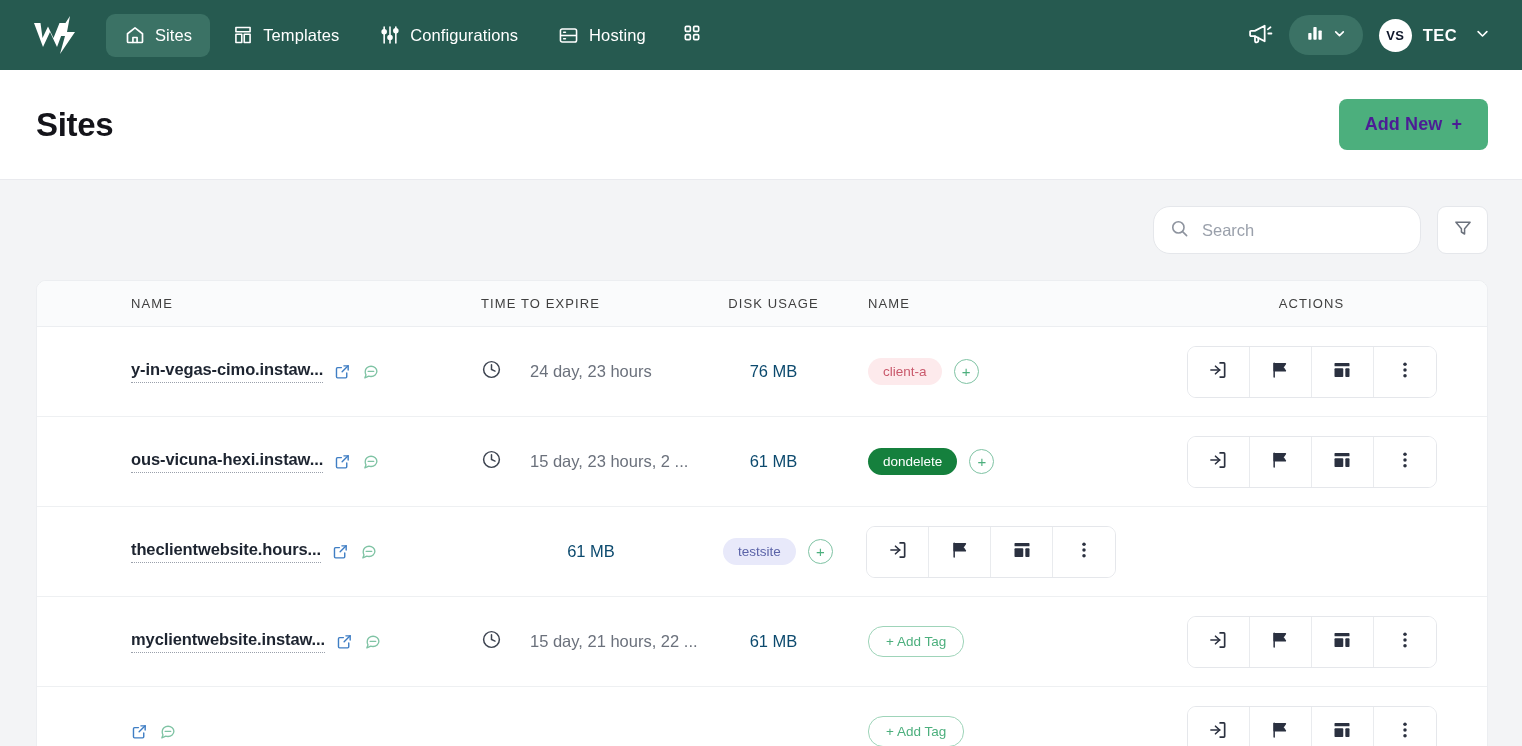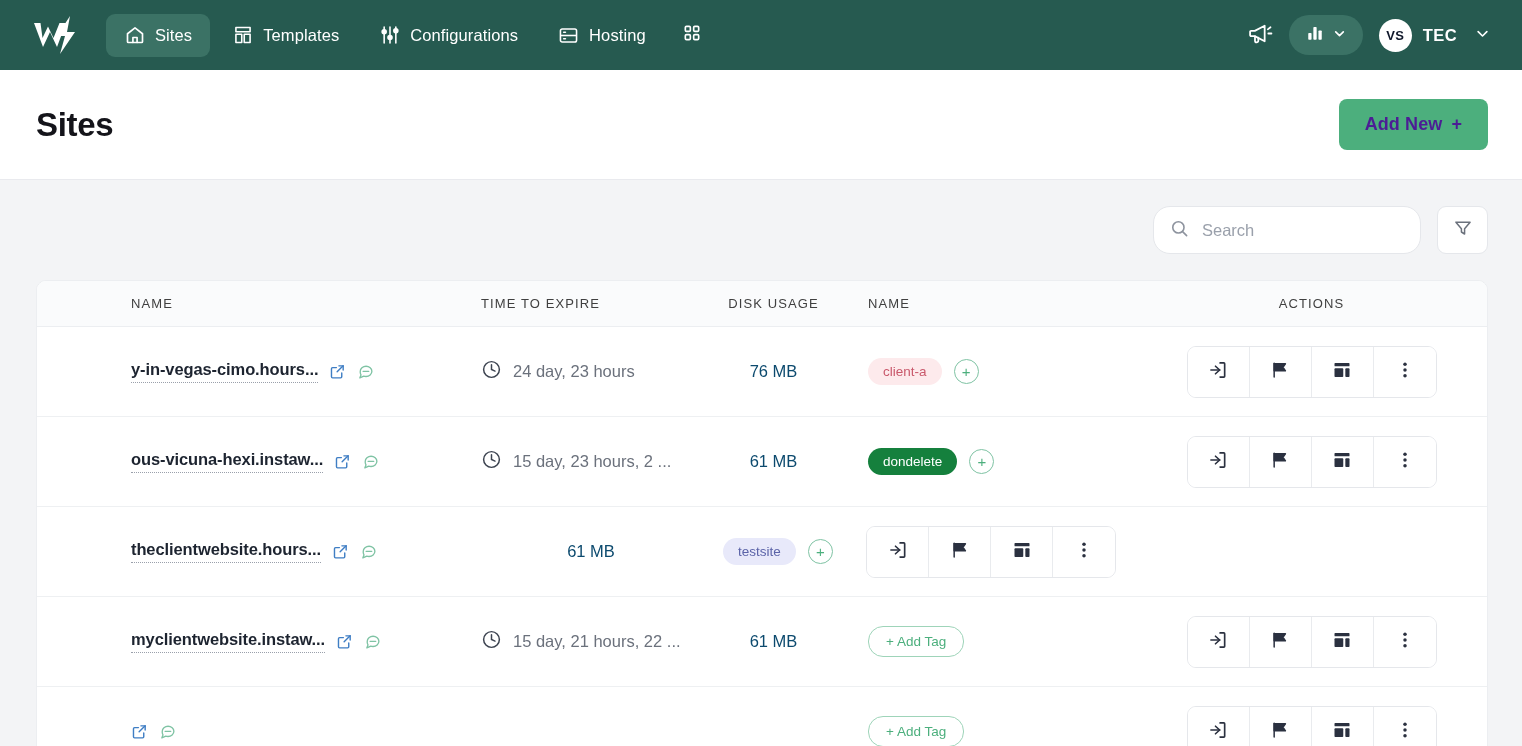--- a/index.html
+++ b/index.html
@@ -151,21 +151,21 @@
     color: #1d2430;
     font-weight: bold;
     border-bottom: 1px dotted #9aa0ab;
     padding-bottom: 3px;
     cursor: pointer;
     letter-spacing: -.1px;
   }
   .ext-icon { cursor: pointer; display:flex; }
   .chat-icon { cursor: pointer; display:flex; }
 
-  .expire-cell { display: flex; align-items: center; gap: 11px; }
+  .expire-cell { display: flex; align-items: center; gap: 28px; }
   .expire-text { font-size: 16.5px; color: #6b717c; }
 
   .disk-cell { font-size: 16.5px; color: #0c4a6e; text-align: center; }
 
   .tags-cell { display: flex; align-items: center; gap: 12px; padding-left: 22px; }
   .tag {
     font-size: 13.5px;
     padding: 6px 15px;
     border-radius: 14px;
     white-space: nowrap;
@@ -363,21 +363,21 @@
       <div class="th">TIME TO EXPIRE</div>
       <div class="th th-center">DISK USAGE</div>
       <div class="th" style="padding-left:22px">NAME</div>
       <div class="th th-center">ACTIONS</div>
     </div>
 
     <div id="tbody">
         <div class="trow tbody-row">
     <div></div>
     <div class="site-name-cell">
-      <span class="site-name">y-in-vegas-cimo.hours...</span>
+      <span class="site-name">y-in-vegas-cimo.instaw...</span>
       <span class="ext-icon">
               <svg width="17" height="17" viewBox="0 0 24 24" fill="none" stroke="#3f7ec4" stroke-width="2" stroke-linecap="round" stroke-linejoin="round">
                 <path d="M14 4 h6 v6"></path>
                 <path d="M20 4 L11.5 12.5"></path>
                 <path d="M18 14 v5.5 a1.5 1.5 0 0 1-1.5 1.5 H5 a1.5 1.5 0 0 1-1.5-1.5 V8 A1.5 1.5 0 0 1 5 6.5 h5.5"></path>
               </svg>
             </span>
       <span class="chat-icon">
               <svg width="17" height="17" viewBox="0 0 24 24" fill="none" stroke="#7fc3a4" stroke-width="1.9" stroke-linecap="round" stroke-linejoin="round">
                 <path d="M21 11.8 a8.2 7.2 0 0 1-8.2 7.2 a9 9 0 0 1-3.2-.55 L4 21 l1.6-4.2 A7 7 0 0 1 4.6 11.8 A8.2 7.2 0 0 1 12.8 4.6 A8.2 7.2 0 0 1 21 11.8 Z"></path>

